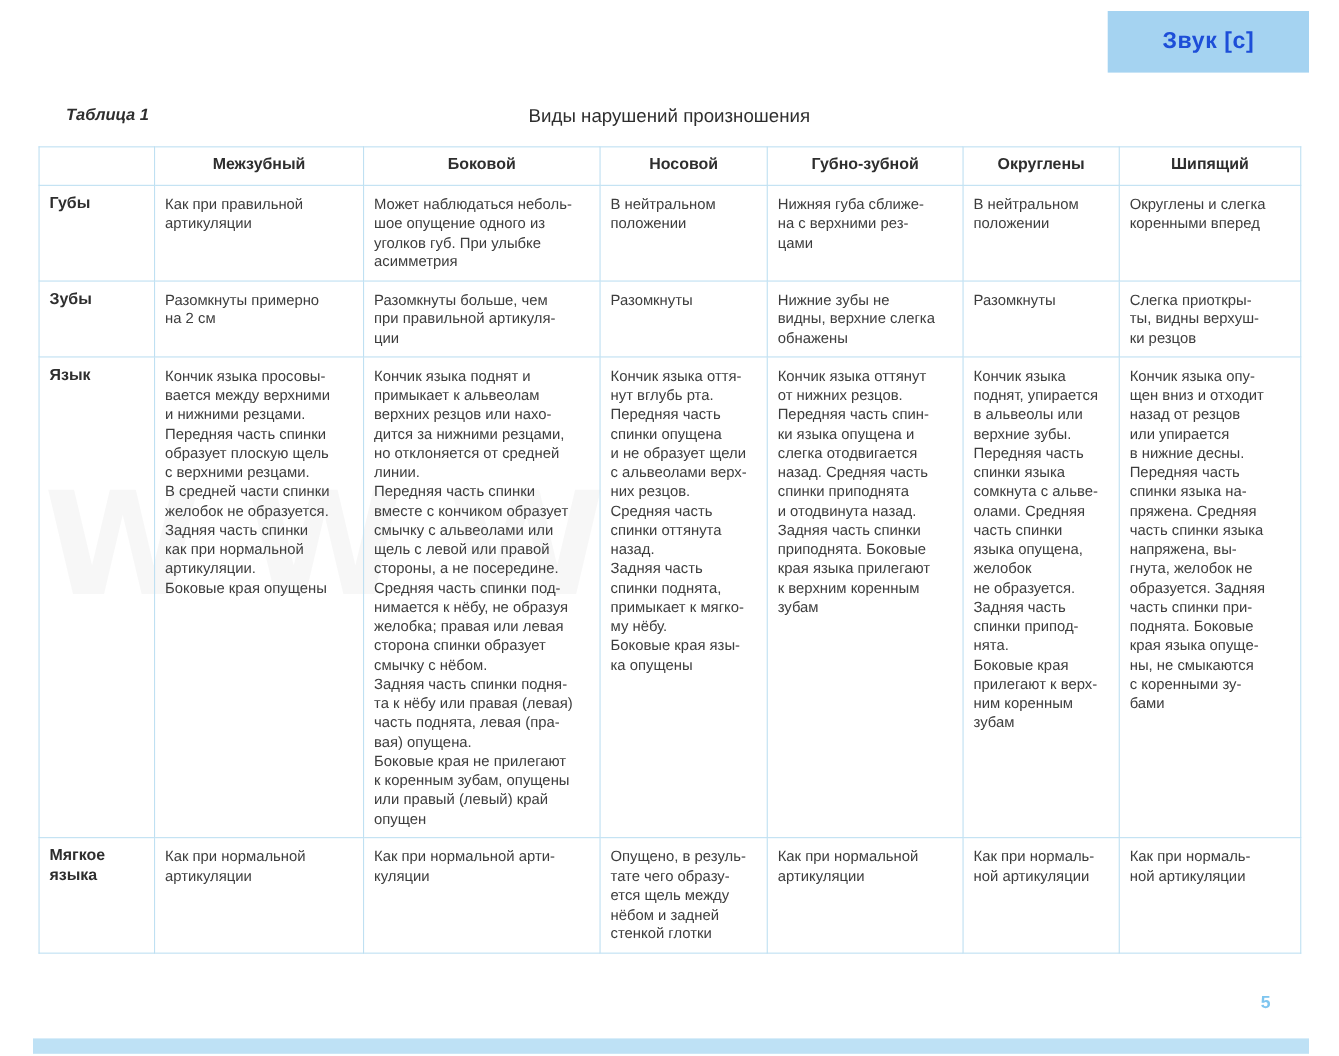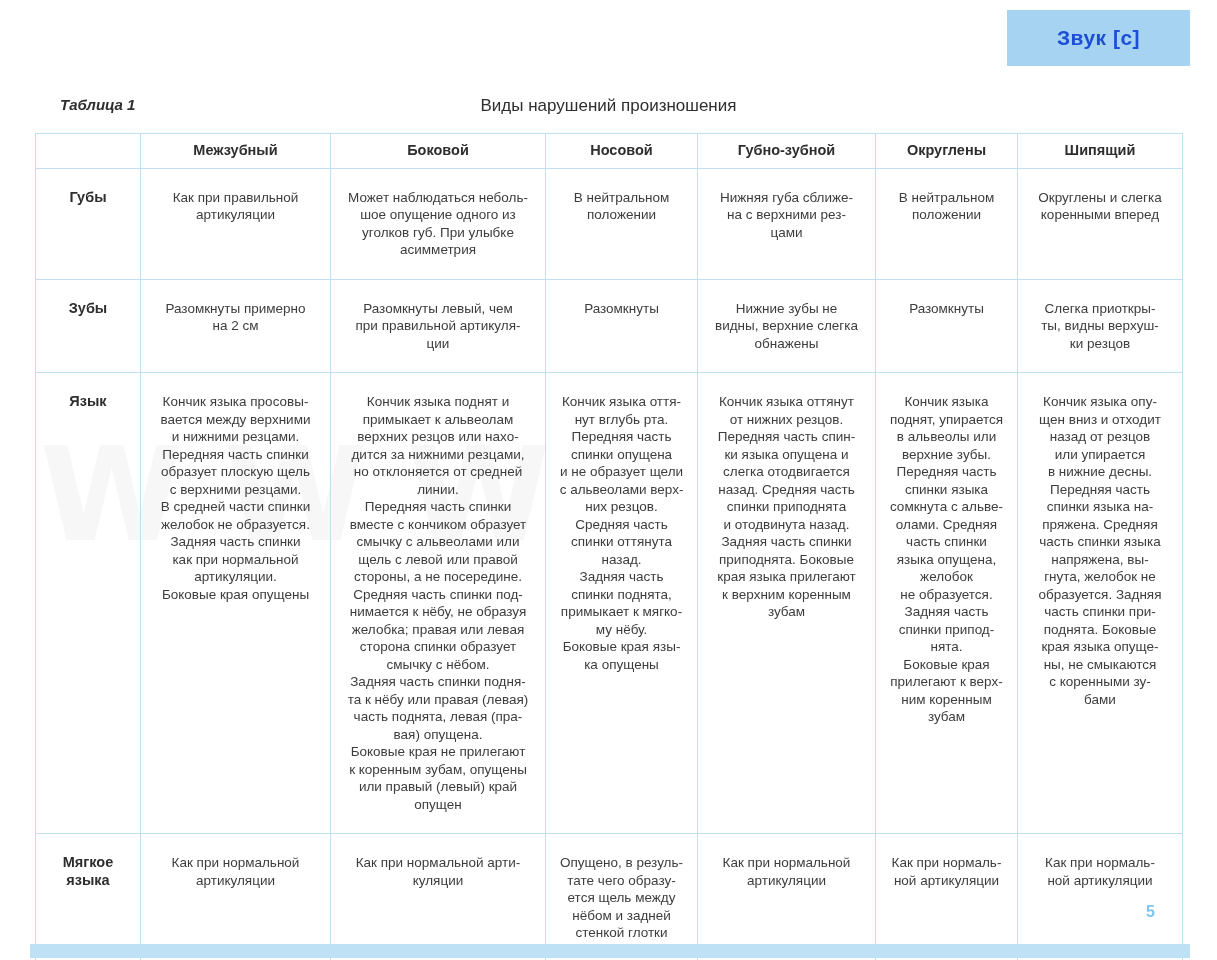--- a/index.html
+++ b/index.html
@@ -45,26 +45,26 @@
   table.articulation col.c0{width:105px;}
   table.articulation col.c1{width:190px;}
   table.articulation col.c2{width:215px;}
   table.articulation col.c3{width:152px;}
   table.articulation col.c4{width:178px;}
   table.articulation col.c5{width:142px;}
   table.articulation col.c6{width:165px;}
   table.articulation th,
   table.articulation td{
     border:1px solid var(--border);
-    padding:20px 9px;
+    padding:8px 9px;
     vertical-align:top;
     font-size:13.5px;
     line-height:17.5px;
     white-space:pre-line;
-    text-align:center;
+    text-align:left;
     font-weight:normal;
     color:var(--text);
   }
   table.articulation thead th{
     text-align:center;vertical-align:middle;
     font-weight:bold;font-size:14.5px;color:var(--heading);
     padding:8px 6px;white-space:normal;
   }
   table.articulation th.row-label{
     font-weight:bold;font-size:14.5px;color:var(--heading);
@@ -128,21 +128,21 @@
 цами</td>
         <td>В нейтральном
 положении</td>
         <td>Округлены и слегка
 коренными вперед</td>
       </tr>
       <tr>
         <th class="row-label">Зубы</th>
         <td>Разомкнуты примерно
 на 2 см</td>
-        <td>Разомкнуты левый, чем
+        <td>Разомкнуты больше, чем
 при правильной артикуля-
 ции</td>
         <td>Разомкнуты</td>
         <td>Нижние зубы не
 видны, верхние слегка
 обнажены</td>
         <td>Разомкнуты</td>
         <td>Слегка приоткры-
 ты, видны верхуш-
 ки резцов</td>

